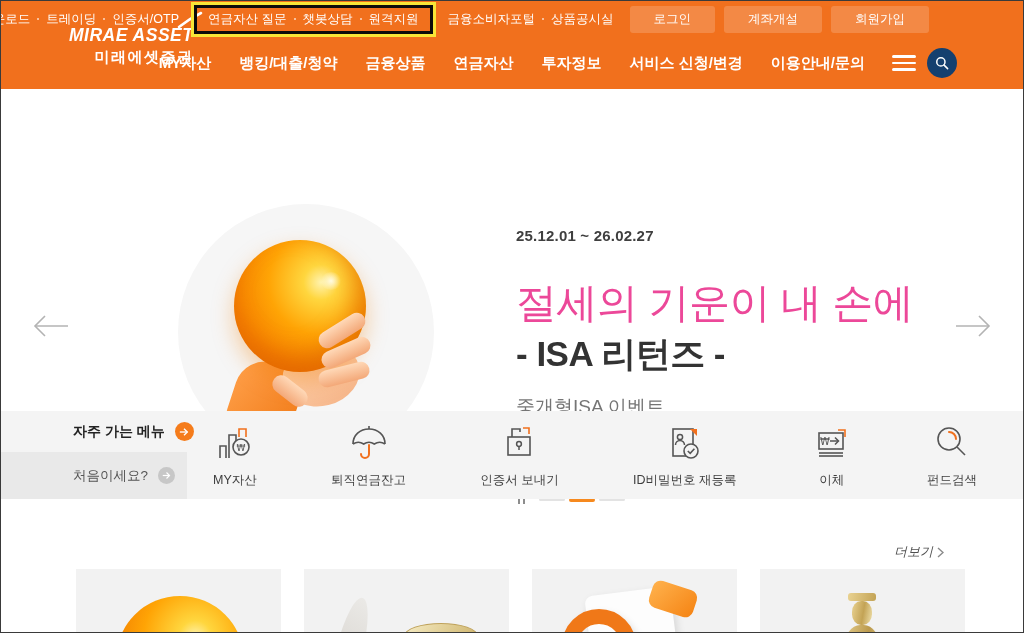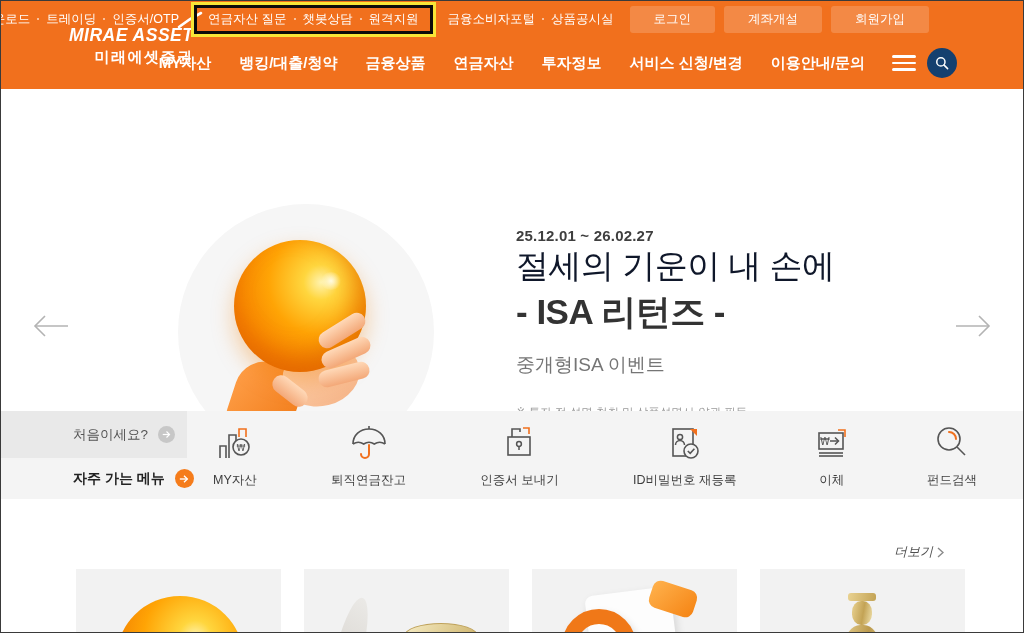--- a/index.html
+++ b/index.html
@@ -52,21 +52,21 @@
   .finger { position:absolute; width:52px; height:17px; border-radius:9px;
             background:linear-gradient(180deg,#ffd9b8,#f3a878); z-index:4; }
   .f1 { left:138px; top:118px; transform:rotate(-32deg); }
   .f2 { left:142px; top:140px; transform:rotate(-24deg); }
   .f3 { left:140px; top:162px; transform:rotate(-14deg); }
   .thumb { position:absolute; left:92px; top:178px; width:40px; height:18px; border-radius:9px;
            background:linear-gradient(180deg,#ffd9b8,#f3a878); transform:rotate(38deg); z-index:4; }
 
   .hero-text { position:absolute; left:515px; top:138px; }
   .period { font-size:15px; font-weight:700; color:#3f3f3f; letter-spacing:.2px; }
-  .h-title1 { font-size:33px; font-weight:500; color:#0f172a; margin-top:0; letter-spacing:-.5px; }
+  .h-title1 { font-size:41px; font-weight:500; color:#ec4899; margin-top:32px; letter-spacing:-.5px; }
   .h-title2 { font-size:35px; font-weight:800; color:#333; margin-top:0; letter-spacing:-.5px; }
   .h-sub { font-size:19px; color:#757575; margin-top:16px; }
   .h-notes { margin-top:26px; }
   .h-notes p { font-size:11.5px; color:#9b9b9b; line-height:16.5px; }
   .controls { margin-top:14px; display:flex; align-items:center; }
   .pausebtn { background:none; border:none; cursor:pointer; display:flex; gap:3px; margin-right:12px; padding:2px; }
   .pausebtn span { width:2px; height:9px; background:#8d8d8d; display:block; }
   .pagebars { display:flex; align-items:center; gap:4px; }
   .pbar { width:26px; height:2.5px; border-radius:2px; background:#e3e3e3; cursor:pointer; }
   .pbar.active { height:4px; background:#f6891e; }
@@ -230,33 +230,33 @@
     <button class="arrow right">
       <svg width="40" height="26" viewBox="0 0 40 26">
         <line x1="3" y1="13" x2="36" y2="13" stroke="#b3b3b3" stroke-width="1.6"></line>
         <polyline points="26,3 36,13 26,23" stroke="#b3b3b3" stroke-width="1.6" fill="none"></polyline>
       </svg>
     </button>
   </section>
 
   <section class="quickbar">
     <div class="qleft">
+      <div class="qrow qrow1">
+        <span class="qtitle">자주 가는 메뉴</span>
+        <button class="circle-btn orange">
+          <svg width="10" height="10" viewBox="0 0 12 12">
+            <line x1="1" y1="6" x2="10" y2="6" stroke="#fff" stroke-width="1.6"></line>
+            <polyline points="6,2 10,6 6,10" stroke="#fff" stroke-width="1.6" fill="none"></polyline>
+          </svg>
+        </button>
+      </div>
       <div class="qrow qrow2">
         <span class="qfirst">처음이세요?</span>
         <button class="circle-btn gray">
           <svg width="9" height="9" viewBox="0 0 12 12">
-            <line x1="1" y1="6" x2="10" y2="6" stroke="#fff" stroke-width="1.6"></line>
-            <polyline points="6,2 10,6 6,10" stroke="#fff" stroke-width="1.6" fill="none"></polyline>
-          </svg>
-        </button>
-      </div>
-      <div class="qrow qrow1">
-        <span class="qtitle">자주 가는 메뉴</span>
-        <button class="circle-btn orange">
-          <svg width="10" height="10" viewBox="0 0 12 12">
             <line x1="1" y1="6" x2="10" y2="6" stroke="#fff" stroke-width="1.6"></line>
             <polyline points="6,2 10,6 6,10" stroke="#fff" stroke-width="1.6" fill="none"></polyline>
           </svg>
         </button>
       </div>
     </div>
 
     <div class="qitems">
 
       <a class="qitem">

